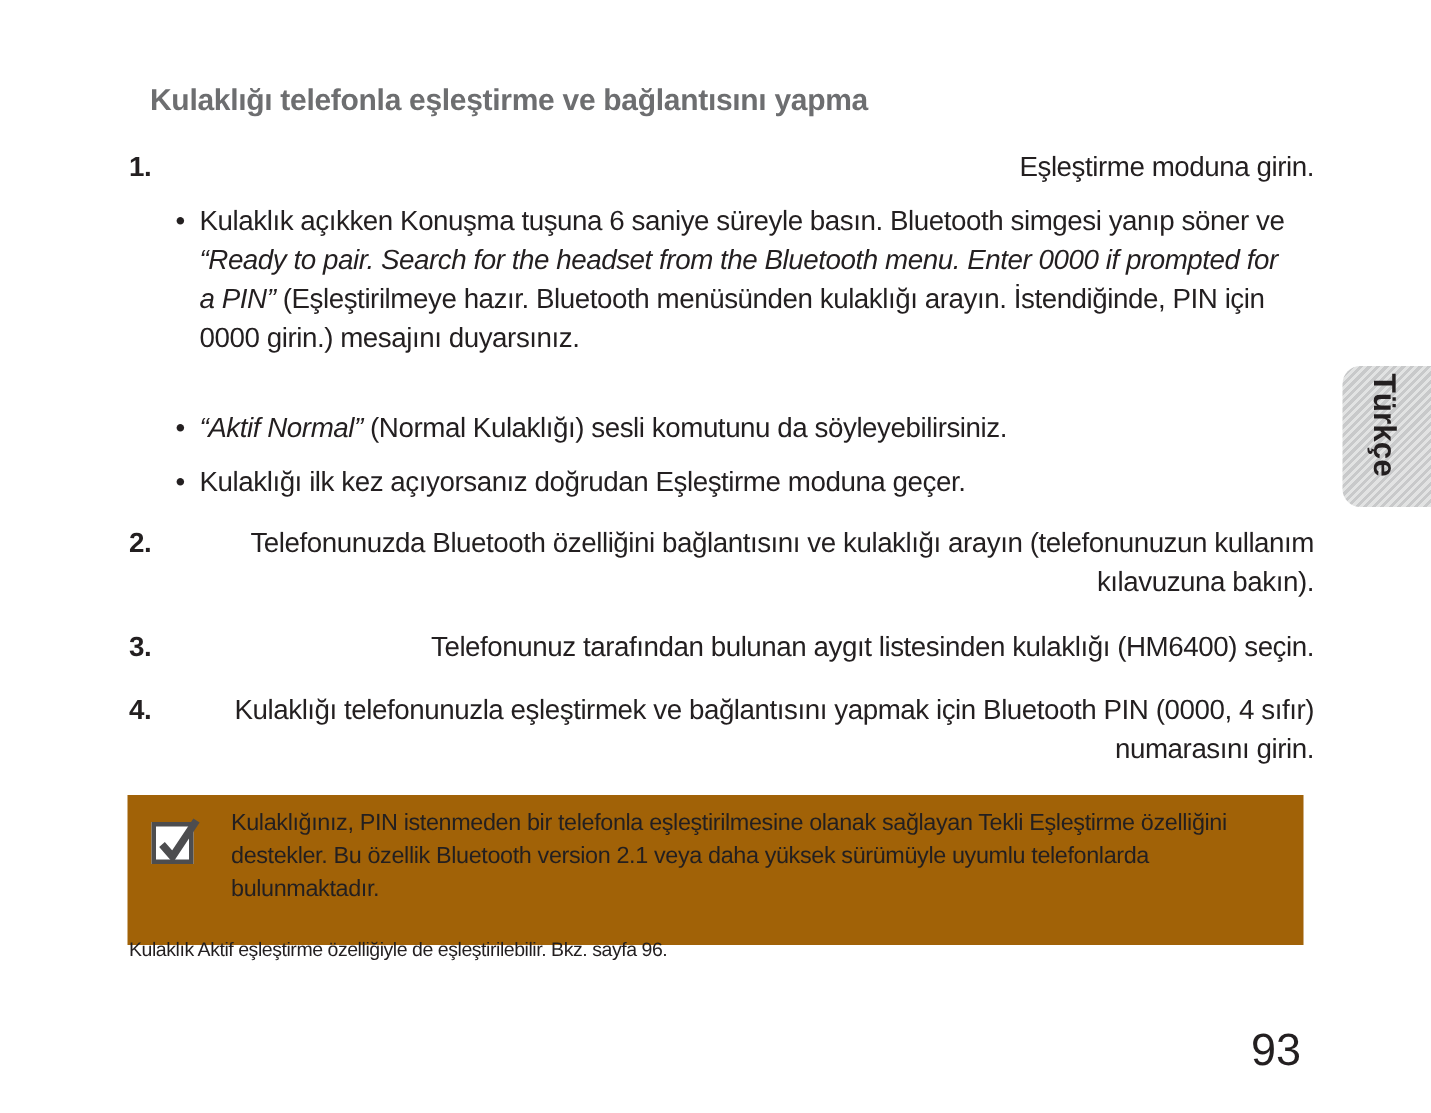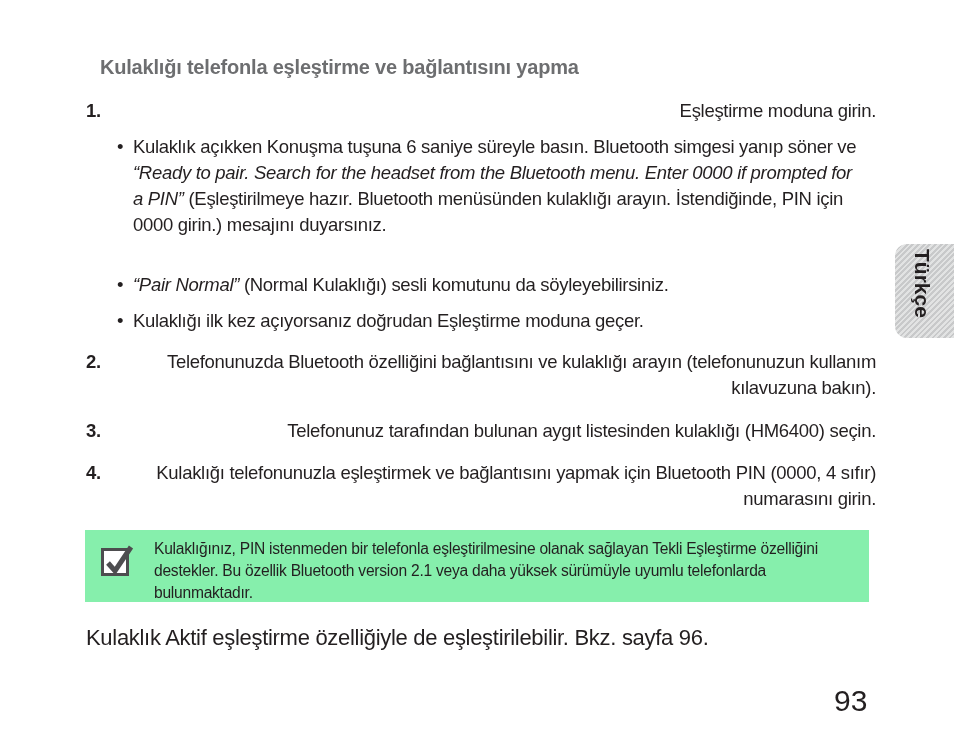--- a/index.html
+++ b/index.html
@@ -18,33 +18,33 @@
   .step .num { position:absolute; left:0; top:0; font-weight:bold; }
   .step .txt { display:block; margin-left:31px;text-align:right; }
   .bullet {
     position:absolute; left:117px; font-size:18.5px; line-height:26px; width:740px;
     letter-spacing:-0.3px;
   }
   .bullet .dot { position:absolute; left:0; top:0; }
   .bullet .txt { display:block; margin-left:16px; }
   .bullet i { font-style:italic; }
   .note {
-    position:absolute; left:85px; top:530px; width:784px; height:72px; background:#86efac;
+    position:absolute; left:85px; top:530px; width:784px; height:100px; background:#a16207;
   }
   .note .check {
     position:absolute; left:16px; top:18px; width:28px; height:28px;
     border:3px solid #4d4d4f; background:#ffffff; box-sizing:border-box;
   }
   .note .check svg { position:absolute; left:1px; top:-8px; }
   .note .text {
     position:absolute; left:69px; top:8px; width:700px; font-size:15.6px; line-height:22px;
     color:#231f20; letter-spacing:-0.25px;
   }
   .footer-text {
-    position:absolute; left:86px; top:625px; font-size:22px; letter-spacing:-0.3px;
+    position:absolute; left:86px; top:625px; font-size:13px; letter-spacing:-0.3px;
   }
   .page-num {
     position:absolute; left:834px; top:684px; font-size:30px; color:#231f20;text-align:right;
   }
   .lang-tab {
     position:absolute; left:895px; top:244px; width:70px; height:94px; border-radius:12px 0 0 12px;
     background:repeating-linear-gradient(135deg, #c8c9ca 0px, #c8c9ca 2px, #e2e3e3 2px, #e2e3e3 4px);
   }
   .lang-tab .label {
     position:absolute; left:39px; top:5px; transform-origin:0 0; transform:rotate(90deg);
@@ -61,21 +61,21 @@
   <span class="txt">Eşleştirme moduna girin.</span>
 </div>
 
 <div class="bullet" style="top:134px;">
   <span class="dot">•</span>
   <span class="txt"><span>Kulaklık açıkken Konuşma tuşuna 6 saniye süreyle basın. Bluetooth simgesi yanıp söner ve </span><i>“Ready to pair. Search for the headset from the Bluetooth menu. Enter 0000 if prompted for a PIN”</i><span> (Eşleştirilmeye hazır. Bluetooth menüsünden kulaklığı arayın. İstendiğinde, PIN için 0000 girin.) mesajını duyarsınız.</span></span>
 </div>
 
 <div class="bullet" style="top:272px;">
   <span class="dot">•</span>
-  <span class="txt"><i>“Pair Normal”</i><span> (Normal Kulaklığı) sesli komutunu da söyleyebilirsiniz.</span></span>
+  <span class="txt"><i>“Aktif Normal”</i><span> (Normal Kulaklığı) sesli komutunu da söyleyebilirsiniz.</span></span>
 </div>
 
 <div class="bullet" style="top:308px;">
   <span class="dot">•</span>
   <span class="txt">Kulaklığı ilk kez açıyorsanız doğrudan Eşleştirme moduna geçer.</span>
 </div>
 
 <div class="step" style="top:349px;">
   <span class="num">2.</span>
   <span class="txt">Telefonunuzda Bluetooth özelliğini bağlantısını ve kulaklığı arayın (telefonunuzun kullanım kılavuzuna bakın).</span>

